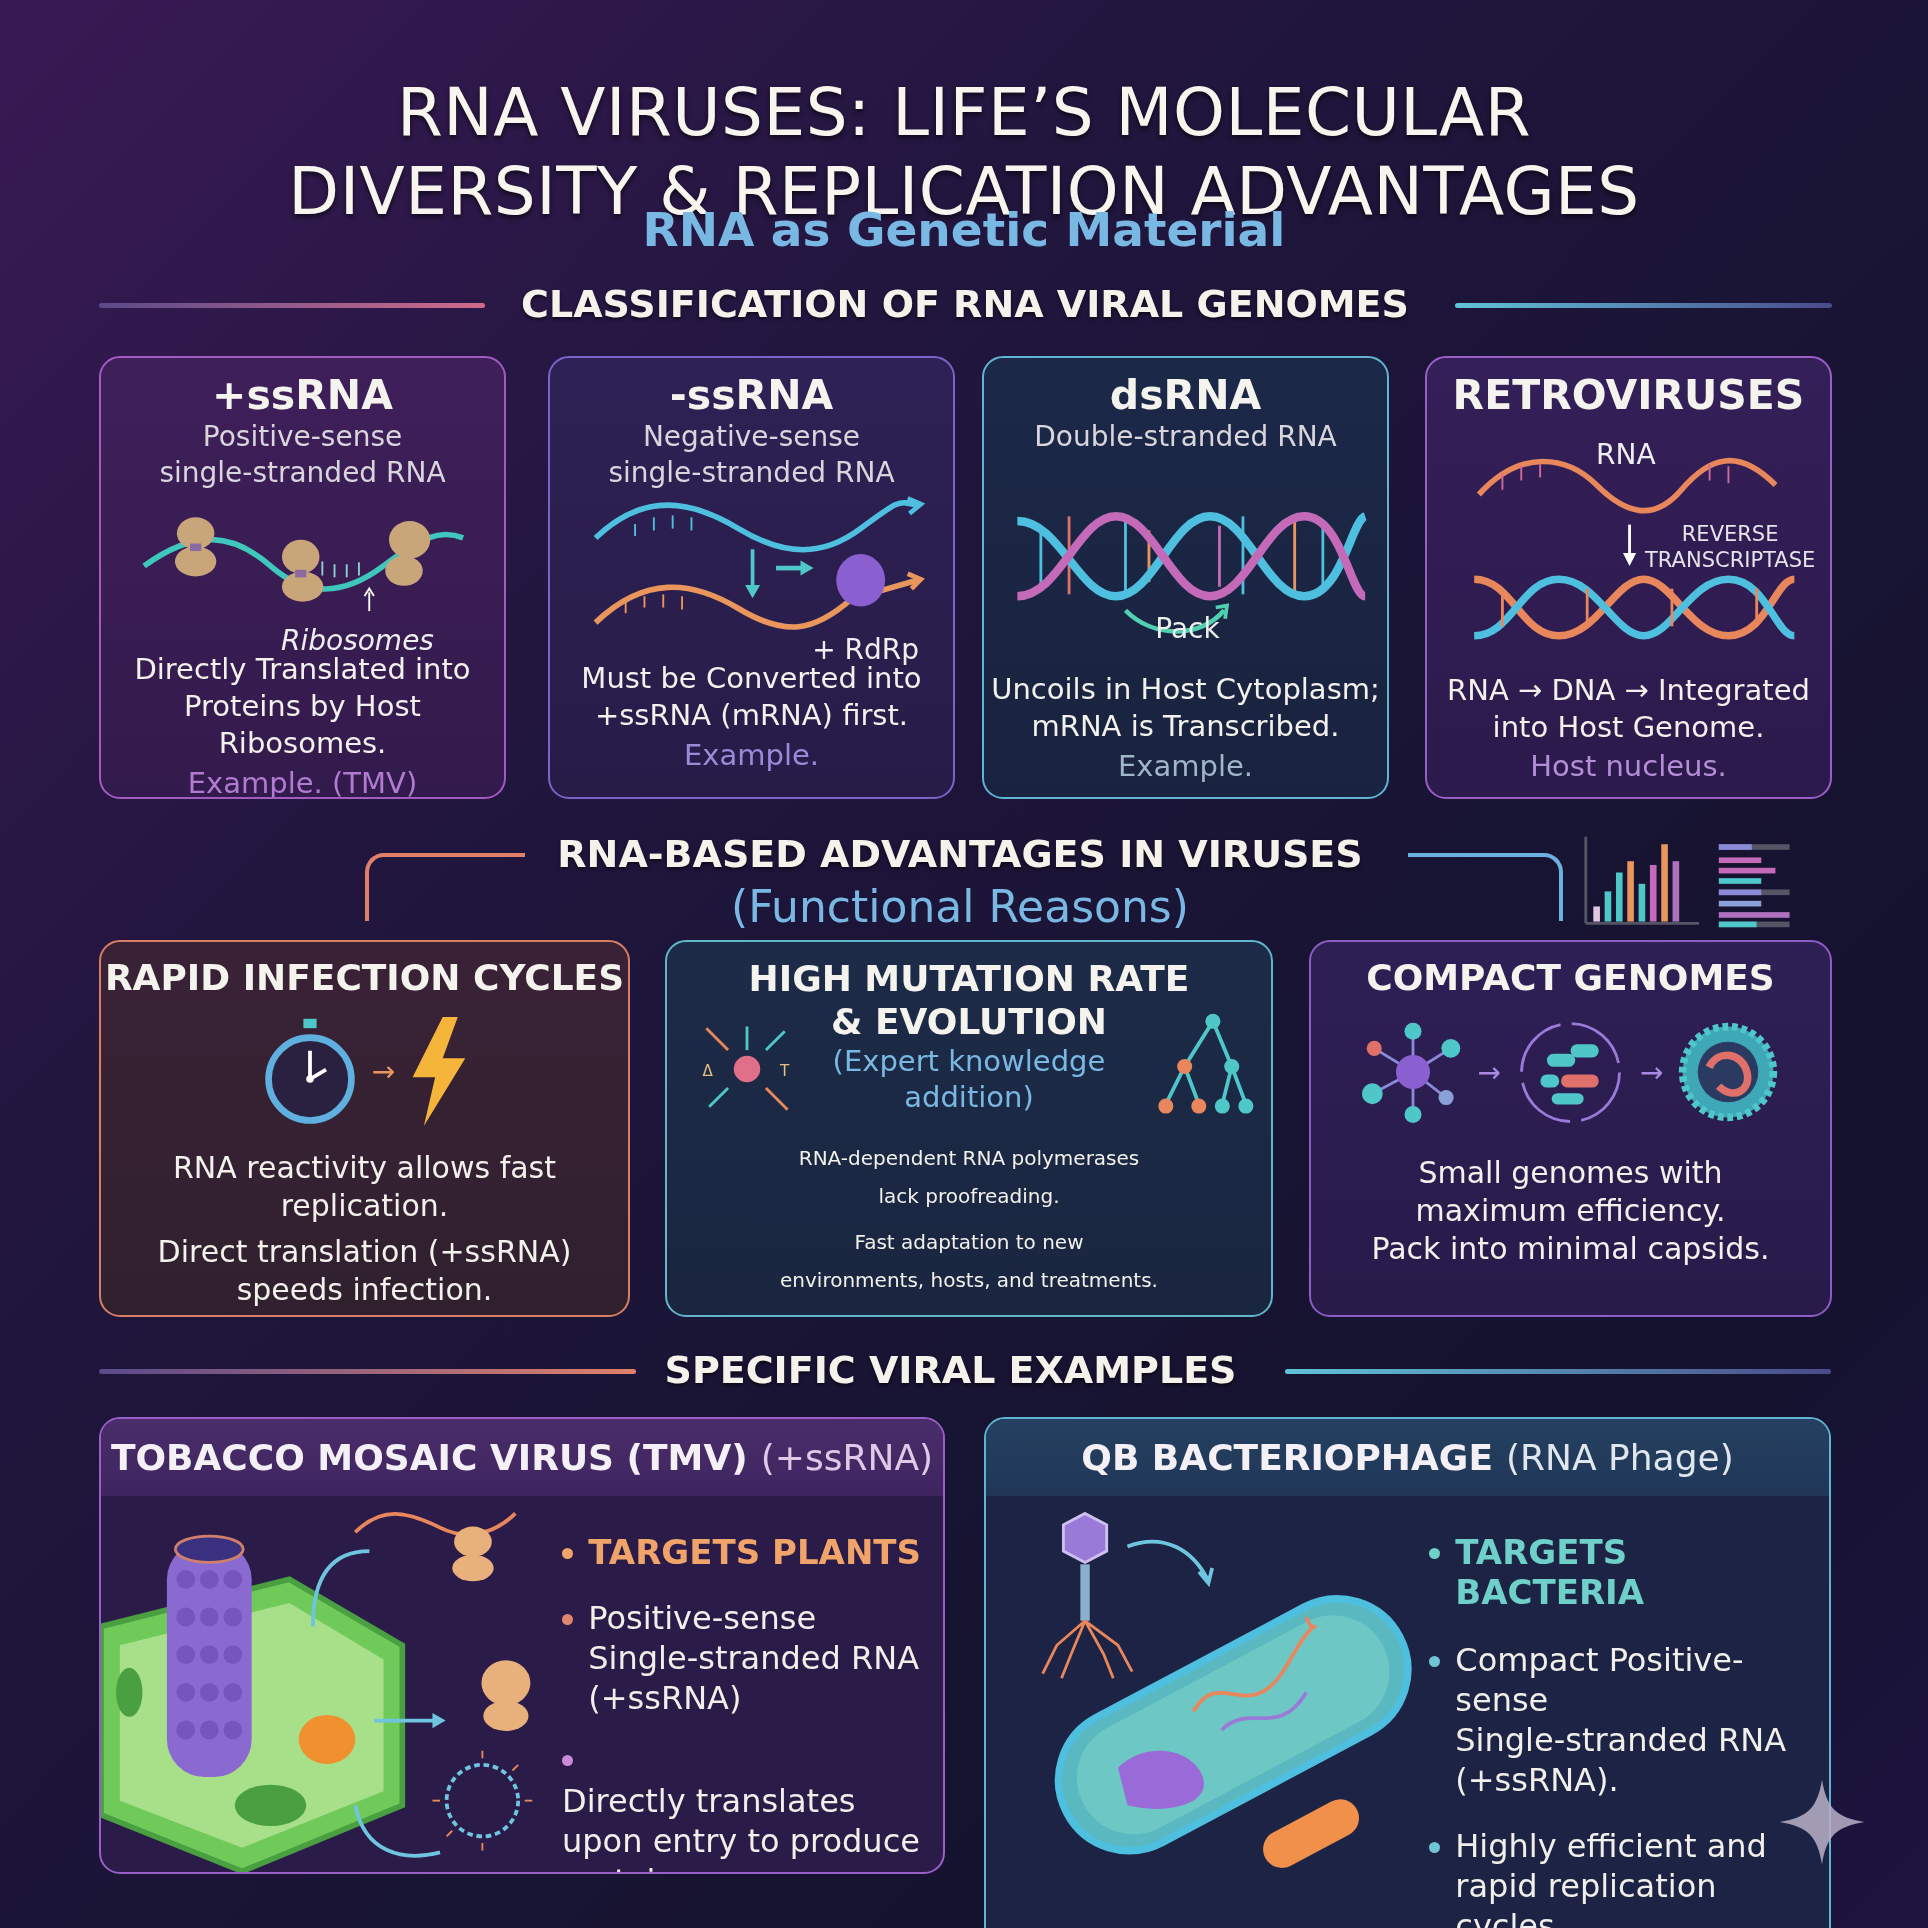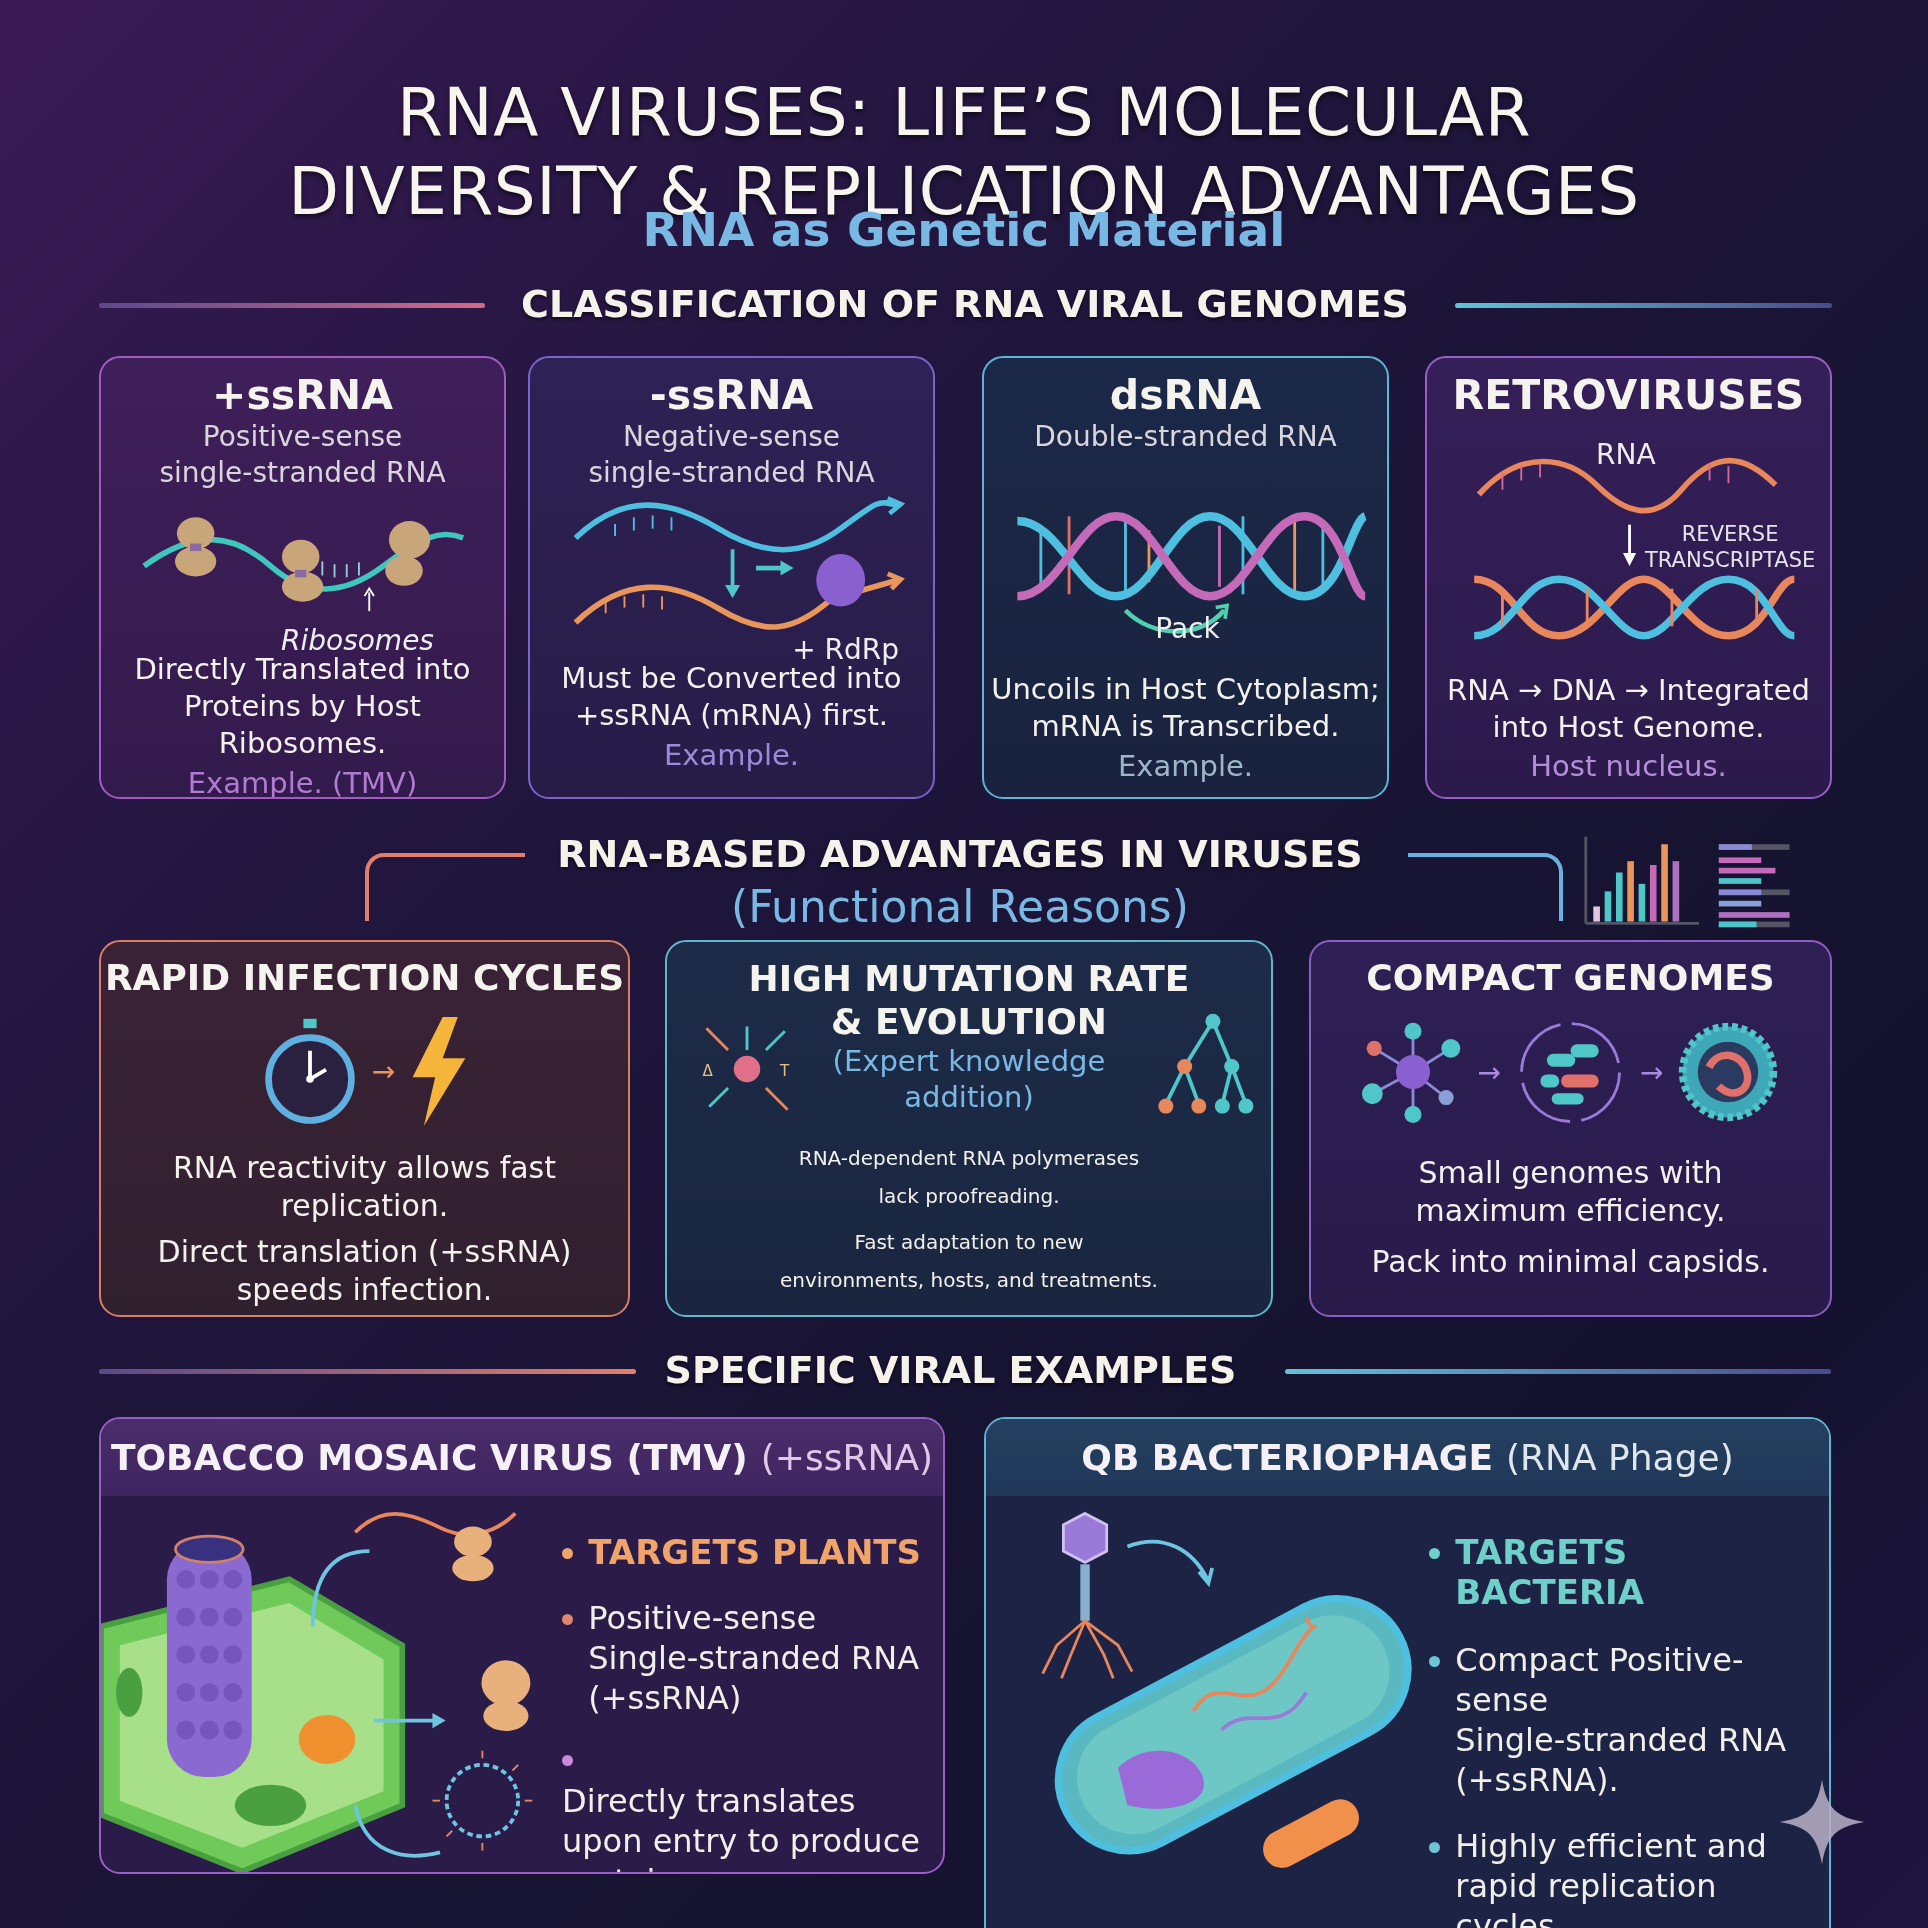--- a/index.html
+++ b/index.html
@@ -63,21 +63,21 @@
     </svg>
   </div>
   <div style="position:absolute;left:180px;top:266px;font-size:28px;color:#eee;font-style:italic;">Ribosomes</div>
   <div class="desc" style="margin-top:38px;">
     <div>Directly Translated into</div>
     <div>Proteins by Host Ribosomes.</div>
   </div>
   <div class="ex" style="color:#b07bd0;margin-top:3.8px;">Example. (TMV)</div>
 </div>
 
-<div class="abs card" style="left:528px;top:356px;width:407px;height:443px;border-color:#7b63c9;background:linear-gradient(180deg,#2e2155,#271c48);">
+<div class="abs card" style="left:548px;top:356px;width:407px;height:443px;border-color:#7b63c9;background:linear-gradient(180deg,#2e2155,#271c48);">
   <div class="h" style="font-size:41px;margin-top:13px;">-ssRNA</div>
   <div class="sub" style="font-size:28px;line-height:36px;">Negative-sense</div>
   <div class="sub" style="font-size:28px;line-height:36px;">single-stranded RNA</div>
   <div style="height:141px;">
     <svg width="407" height="141" viewBox="0 0 432 150">
       <path d="M48 50 C100 0,150 10,200 40 S290 70,330 40 S370 10,390 15" stroke="#4fbfe0" stroke-width="6" fill="none"></path>
       <path d="M380 8 L394 14 L382 24" fill="none" stroke="#4fbfe0" stroke-width="5"></path>
       <path d="M48 140 C100 90,150 95,200 125 S280 150,320 115" stroke="#e8965c" stroke-width="6" fill="none"></path>
       <path d="M320 115 L390 95" stroke="#e8965c" stroke-width="6"></path>
         <path d="M380 88 L394 94 L384 104" fill="none" stroke="#e8965c" stroke-width="5"></path>
@@ -298,21 +298,21 @@
     <span style="color:#a98ae0;font-size:28px;">→</span>
     <svg width="104" height="104" viewBox="0 0 110 110">
       <circle cx="55" cy="55" r="48" fill="#3fa8b8" stroke="#4fc7c9" stroke-width="8" stroke-dasharray="6 4"></circle>
       <circle cx="55" cy="55" r="32" fill="#2a3a60"></circle>
       <path d="M35 50 C45 30,70 35,75 55 S60 85,45 70" stroke="#e0706a" stroke-width="8" fill="none"></path>
     </svg>
   </div>
   <div class="desc" style="font-size:30px;line-height:38px;margin-top:21px;">
     <div>Small genomes with</div>
     <div>maximum efficiency.</div>
-    <div style="margin-top:13px;">Pack into minimal capsids.</div>
+    <div style="">Pack into minimal capsids.</div>
   </div>
 </div>
 
 <div class="abs rule" style="left:99px;top:1369px;width:537px;background:linear-gradient(90deg,#5a4a8a,#e0806a);"></div>
 <div class="abs section-head" style="left:640px;top:1348px;width:621px;">SPECIFIC VIRAL EXAMPLES</div>
 <div class="abs rule" style="left:1285px;top:1369px;width:546px;background:linear-gradient(90deg,#5fc3d8,#4a4a8a);"></div>
 
 <div class="abs card" style="left:99px;top:1417px;width:846px;height:457px;border-color:#9a5fc7;background:#2a1b48;">
   <div style="height:77px;background:linear-gradient(180deg,#4a2d6a,#3e2560);display:flex;align-items:center;justify-content:center;gap:13px;font-size:36px;font-weight:bold;">
     <span style="color:#f4f0f6;">TOBACCO MOSAIC VIRUS (TMV)</span>

